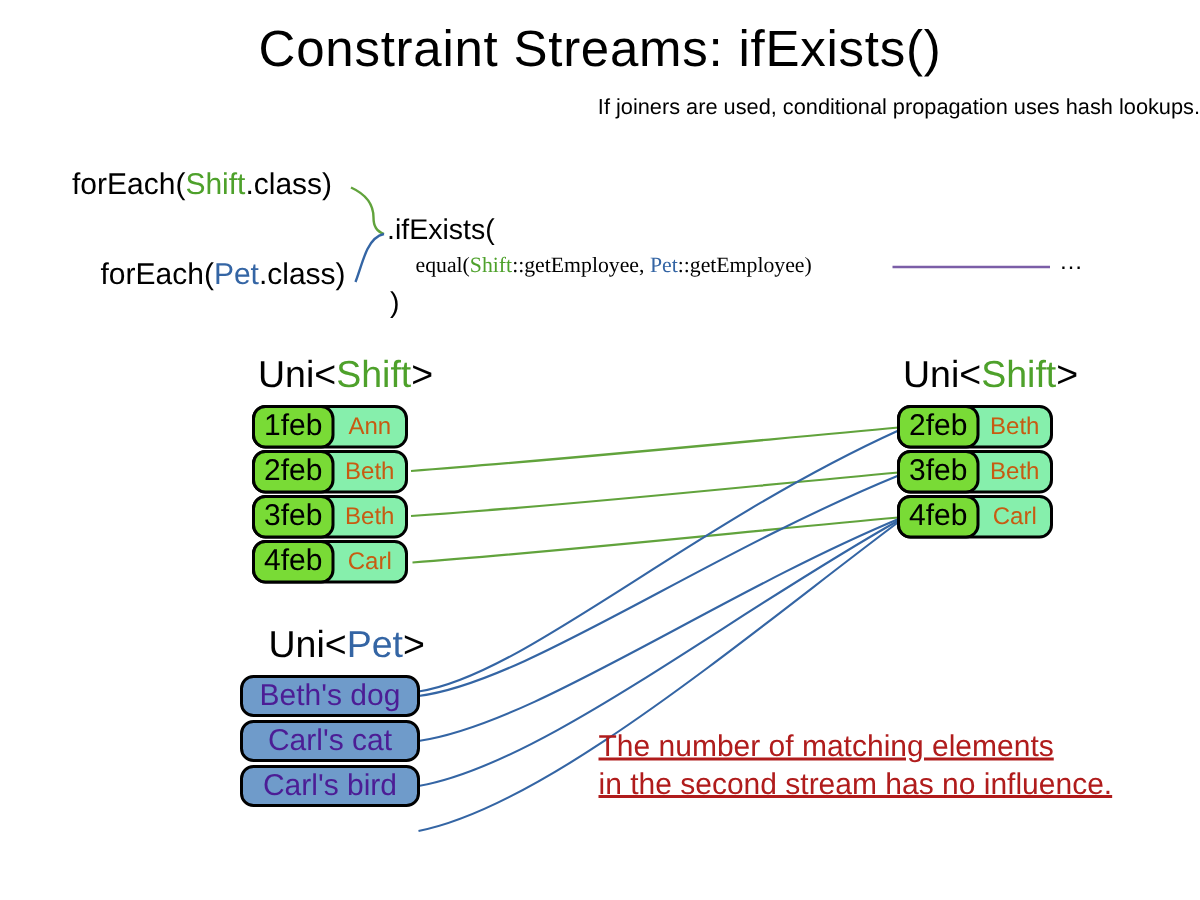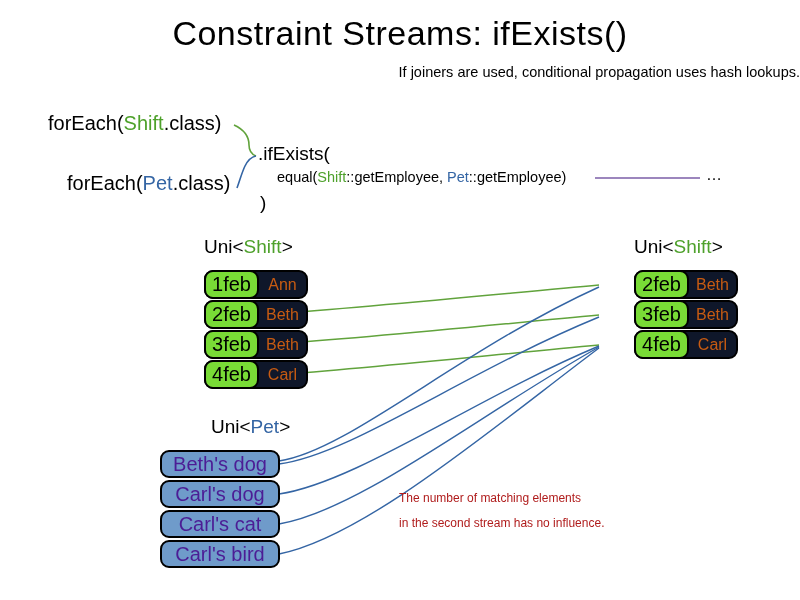--- a/index.html
+++ b/index.html
@@ -12,47 +12,47 @@
   .subtitle { top:64px; left:0; width:800px; text-align:right; font-size:14.5px; }
 
   .code-big { font-size:20px; white-space:pre; }
   .code-mid { font-size:19px; white-space:pre; }
   .code-small { font-size:14.5px; white-space:pre; }
   .tok-shift { color:#4EA12B; }
   .tok-pet { color:#3465A4; }
 
   svg.connectors { position:absolute; left:0; top:0; width:800px; height:600px; z-index:1; }
 
-  .tbl-label { font-size:19px; z-index:2;margin-left:32px; }
+  .tbl-label { font-size:25px; z-index:2; }
 
   .stack { display:flex; flex-direction:column; z-index:2; }
   .srow {
     box-sizing:border-box; width:104px; height:29px; margin-bottom:1px;
-    background:#0f172a; border:2px solid #000; border-radius:9px;
-    display:flex; align-items:stretch;margin-left:36px;
+    background:#86efac; border:2px solid #000; border-radius:9px;
+    display:flex; align-items:stretch;
   }
   .srow .date {
     box-sizing:border-box; width:55px; height:29px; margin:-2px 0 -2px -2px;
     background:#79DB36; border:2px solid #000; border-radius:9px;
     display:flex; align-items:center; justify-content:center;
     font-size:20px; color:#000;
   }
   .srow .name {
     flex:1; display:flex; align-items:center; justify-content:center;
     font-size:16px; color:#C75B12;
   }
 
   .prow {
     box-sizing:border-box; width:120px; height:28px; margin-bottom:2px;
     background:#6F9BCA; border:2px solid #000; border-radius:9px;
     display:flex; align-items:center; justify-content:center;
     font-size:20px; color:#4c1d95;
   }
 
-  .note { font-size:12px; line-height:25px; color:#B01C1C; z-index:2; }
+  .note { font-size:20px; line-height:25px; color:#B01C1C; z-index:2;text-decoration:underline; }
 </style>
 </head>
 <body>
 
 <div class="slide">
 
   <div class="abs title">Constraint Streams: ifExists()</div>
   <div class="abs subtitle">If joiners are used, conditional propagation uses hash lookups.</div>
 
   <svg class="connectors" viewBox="0 0 800 600">
@@ -76,21 +76,21 @@
       <path d="M 279 554 C 365 537, 495 426, 599 348"></path>
     </g>
   </svg>
 
   <div class="abs code-big" style="left:48px; top:112px;"><span>forEach(</span><span class="tok-shift">Shift</span><span>.class)</span></div>
 
   <div class="abs code-big" style="left:47px; top:172px;margin-left:20px;"><span>forEach(</span><span class="tok-pet">Pet</span><span>.class)</span></div>
 
   <div class="abs code-mid" style="left:258px; top:143px;text-align:right;">.ifExists(</div>
 
-  <div class="abs code-small" style="left:277px; top:169px;"><span>equal(</span><span class="tok-shift">Shift</span><span>::getEmployee, </span><span class="tok-pet">Pet</span><span>::getEmployee)</span></div>
+  <div class="abs code-small" style="left:277px; top:169px;font-family:Liberation Serif, serif;"><span>equal(</span><span class="tok-shift">Shift</span><span>::getEmployee, </span><span class="tok-pet">Pet</span><span>::getEmployee)</span></div>
 
   <div class="abs" style="left:706px; top:166px; font-size:16px;">…</div>
 
   <div class="abs code-mid" style="left:260px; top:192px;">)</div>
 
   <div class="abs tbl-label" style="left:172px; top:236px;"><span>Uni&lt;</span><span class="tok-shift">Shift</span><span>&gt;</span></div>
 
   <div class="abs stack" style="left:168px; top:270px;">
     <div class="srow">
       <span class="date">1feb</span>
@@ -124,21 +124,20 @@
     <div class="srow">
       <span class="date">4feb</span>
       <span class="name">Carl</span>
     </div>
   </div>
 
   <div class="abs tbl-label" style="left:179px; top:416px;"><span>Uni&lt;</span><span class="tok-pet">Pet</span><span>&gt;</span></div>
 
   <div class="abs stack" style="left:160px; top:450px;">
     <div class="prow">Beth's dog</div>
-    <div class="prow">Carl's dog</div>
     <div class="prow">Carl's cat</div>
     <div class="prow">Carl's bird</div>
   </div>
 
   <div class="abs note" style="left:399px; top:486px;">
     <div>The number of matching elements</div>
     <div>in the second stream has no influence.</div>
   </div>
 
 </div>

